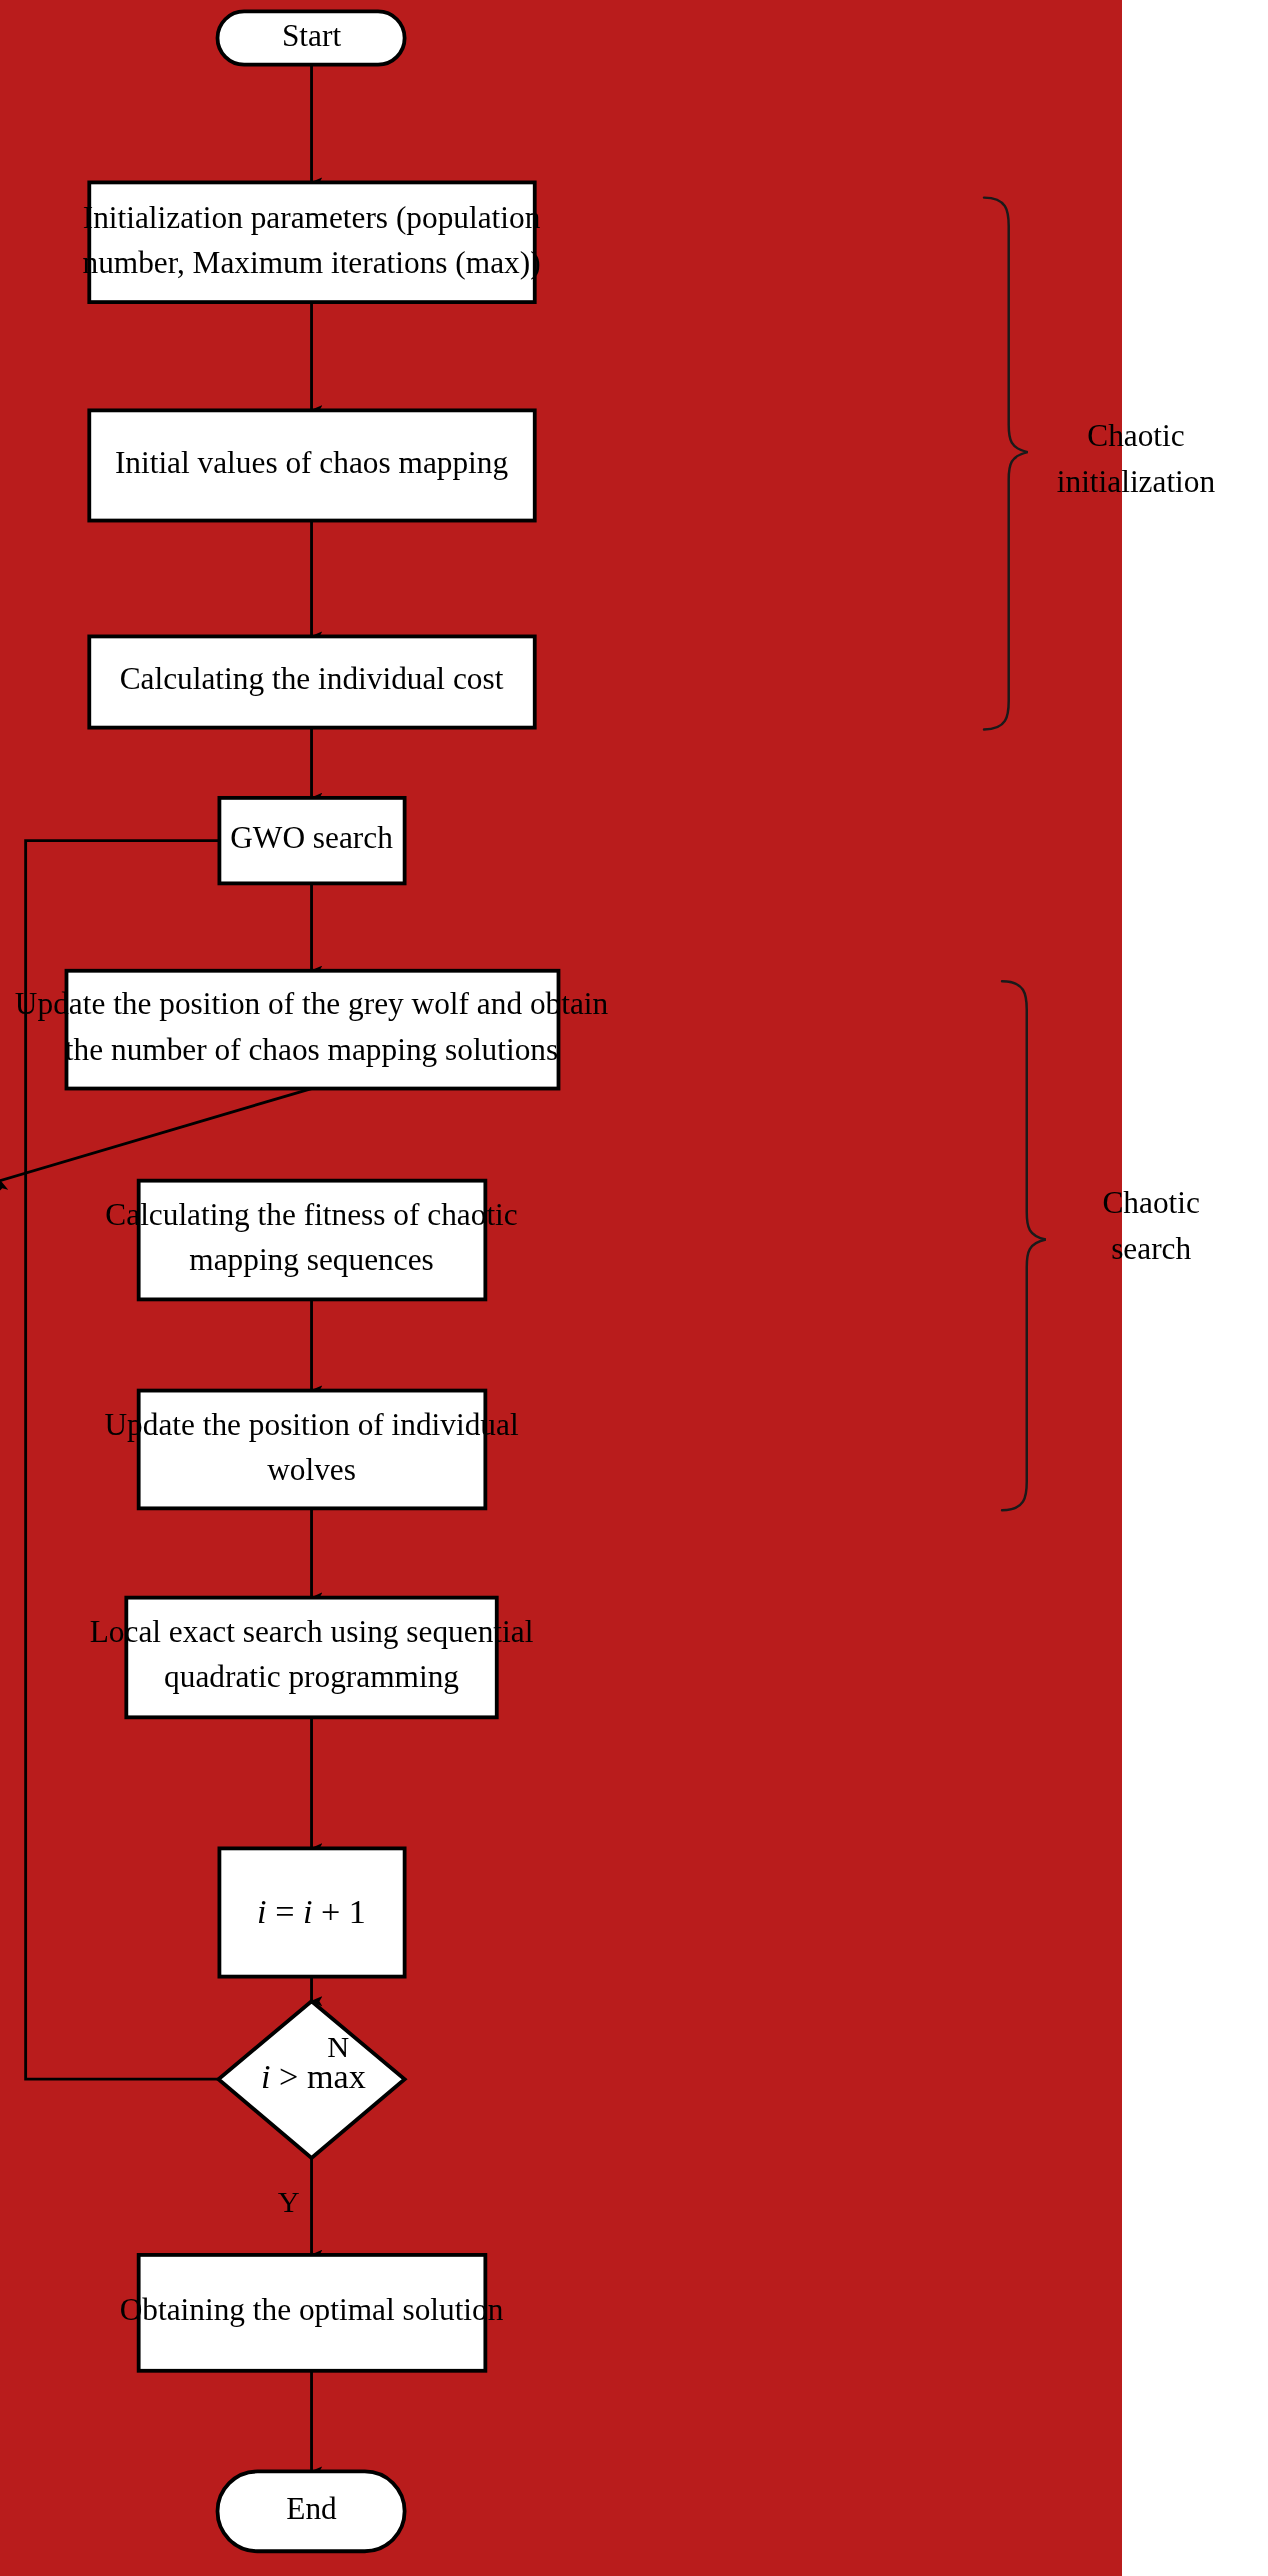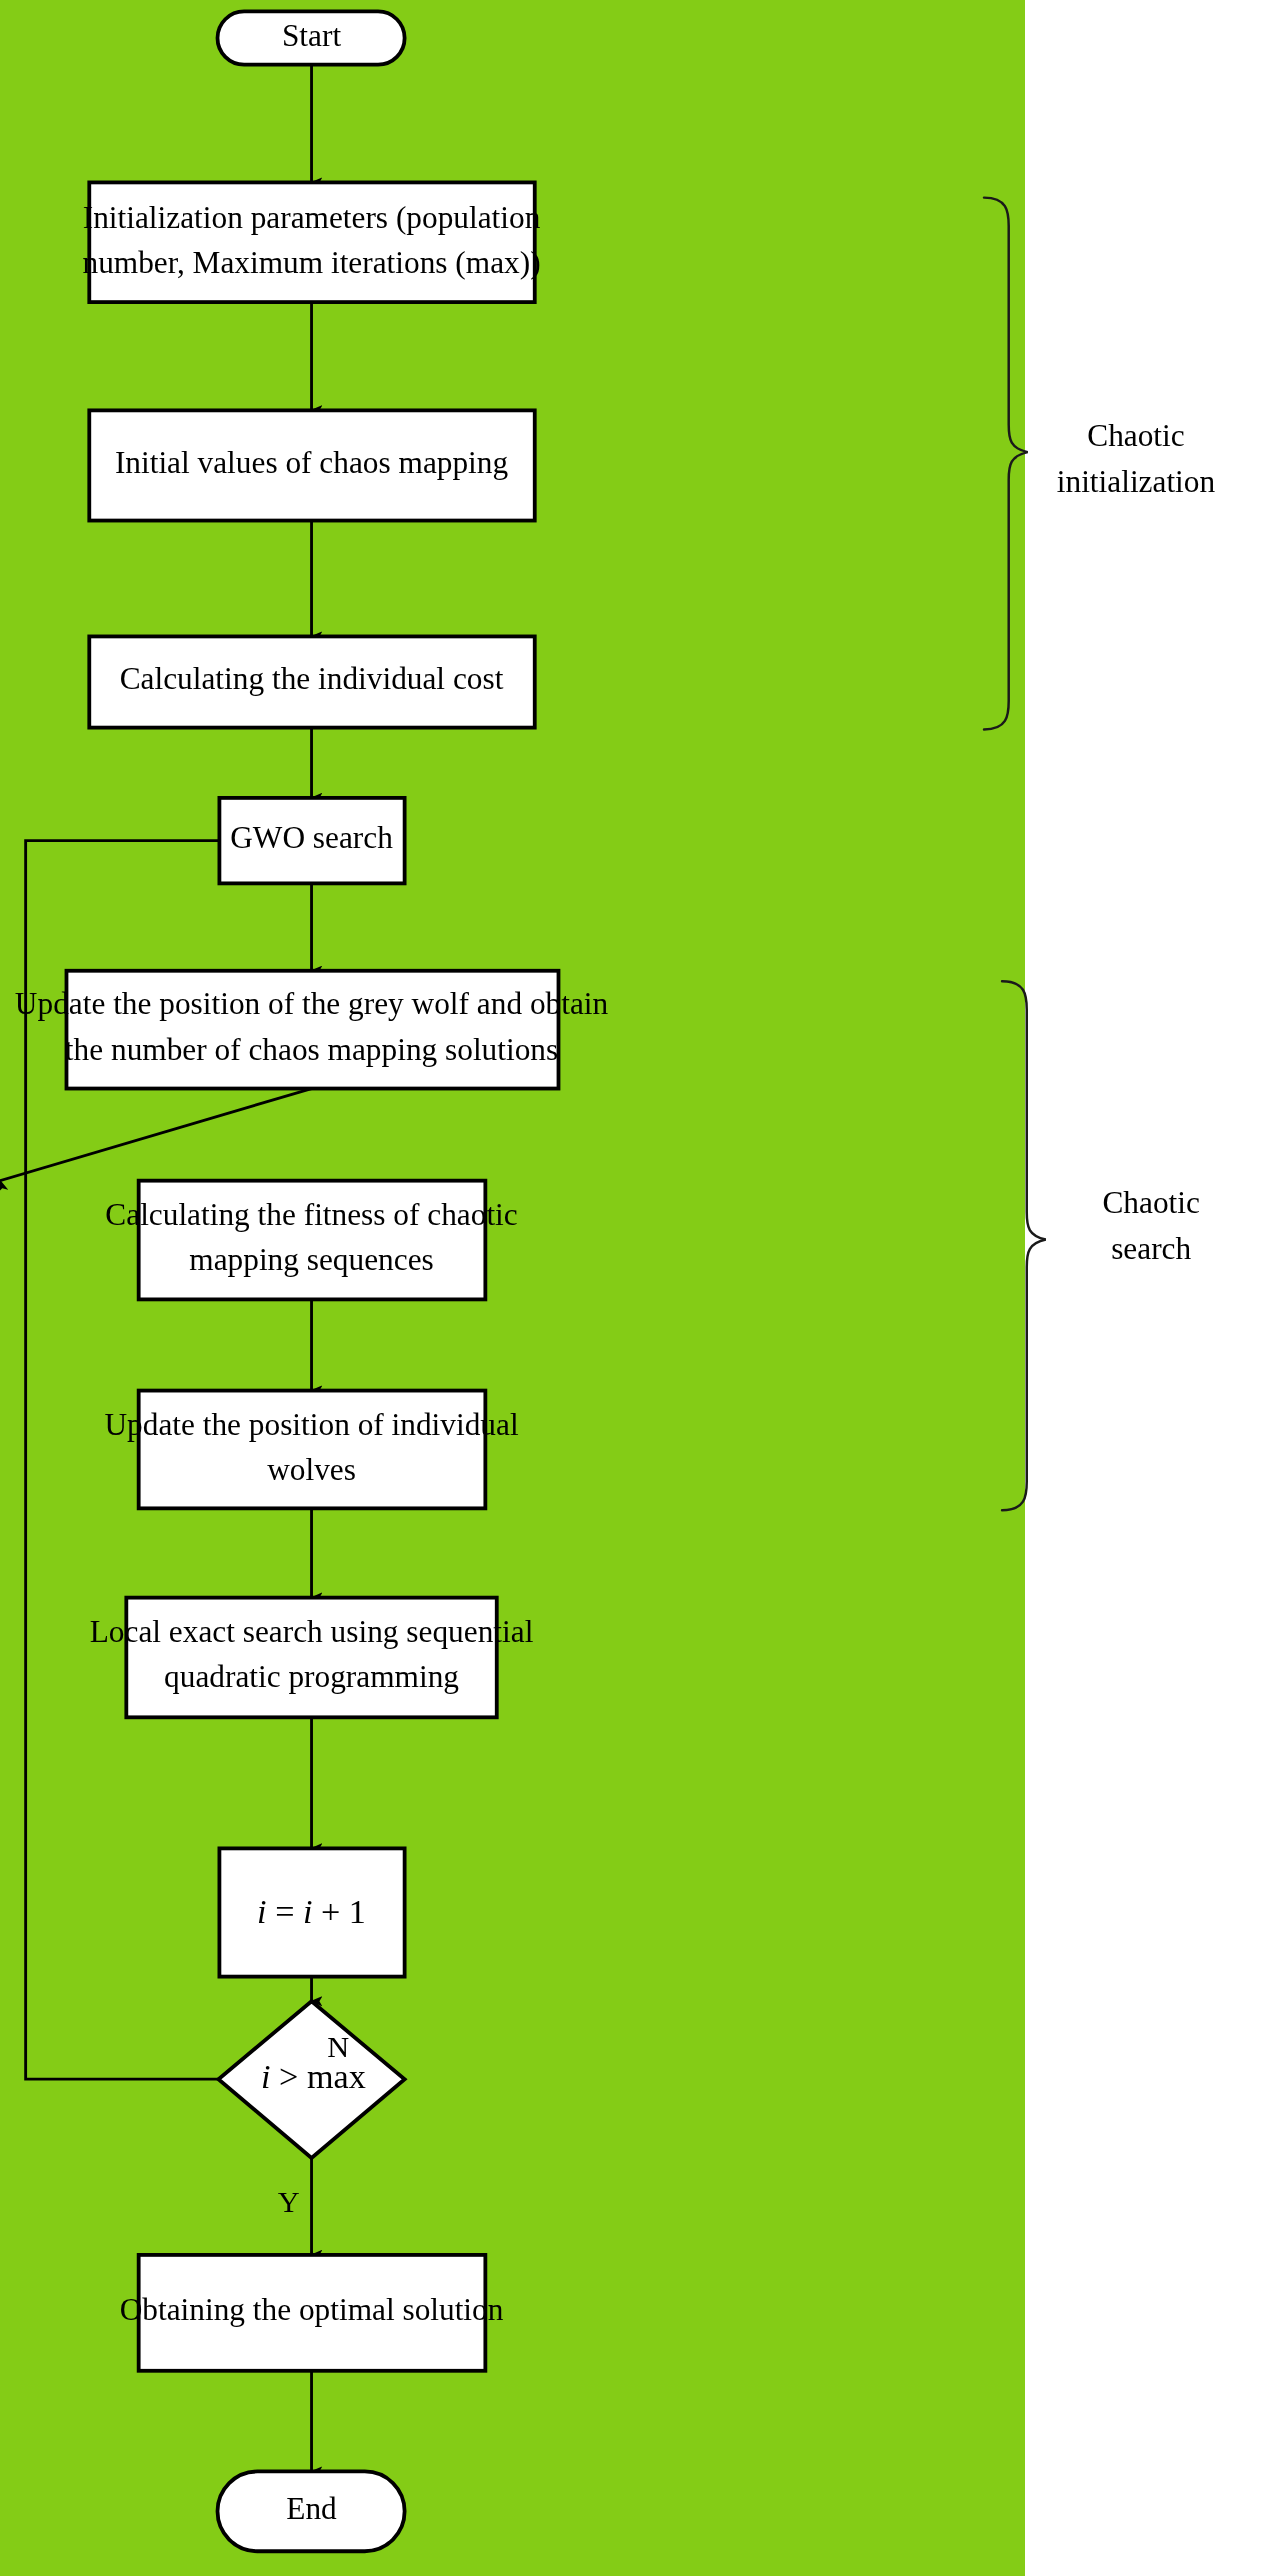--- a/index.html
+++ b/index.html
@@ -8,23 +8,23 @@
     background: #ffffff;
   }
   body {
     width: 1268px;
     height: 2576px;
     font-family: "Liberation Serif", "DejaVu Serif", serif;
     overflow: hidden;
   }
   #flowchart-root {
     position: relative;
-    width: 1025px;
+    width: 1122px;
     height: 2576px;
-    background: #84cc16;
+    background: #b91c1c;
   }
   svg.chart-svg {
     position: absolute;
     top: 0;
     left: 0;
     width: 1268px;
     height: 2576px;
     display: block;
   }
   .node-shape-thick {

